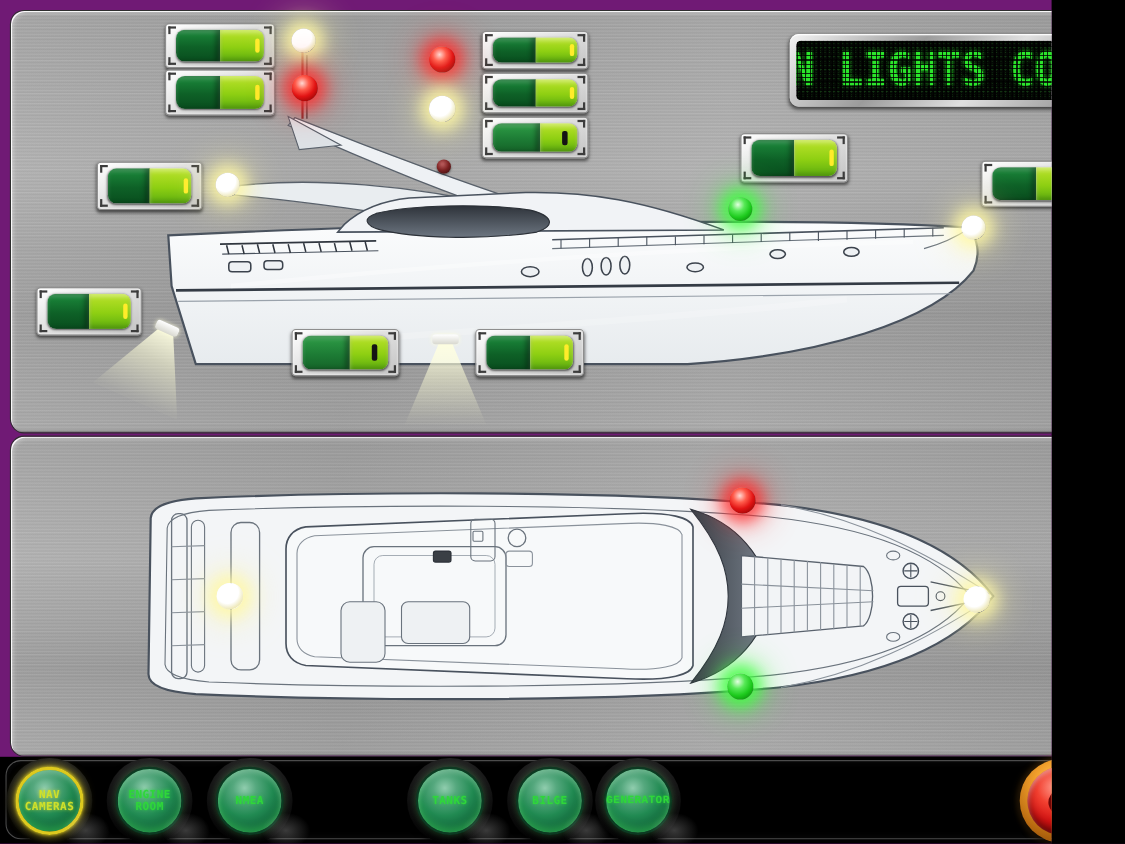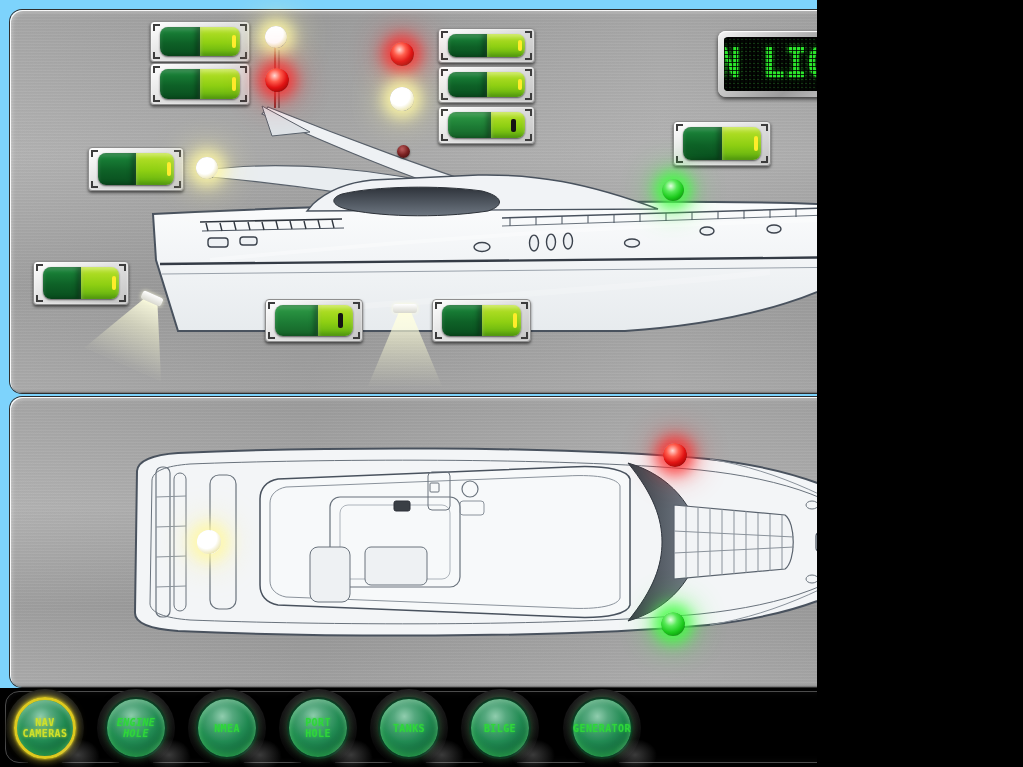--- a/index.html
+++ b/index.html
@@ -1,16 +1,16 @@
 <!DOCTYPE html>
 <html><head>
 <meta charset="utf-8">
 <style>
   html,body{margin:0;padding:0;background:#000;}
-  #stage{position:relative;width:817px;height:767px;background:#7dd3fc;overflow:hidden;
+  #stage{position:relative;width:956px;height:767px;background:#701a75;overflow:hidden;
          font-family:"DejaVu Sans Mono","Liberation Mono",monospace;}
   
   .metal{position:absolute;left:10px;width:1003px;border-radius:12px;
     background-image:
       repeating-linear-gradient(180deg, rgba(255,255,255,.055) 0px, rgba(130,130,130,.07) 1px, rgba(0,0,0,.05) 2px, rgba(255,255,255,0) 3px),
       linear-gradient(90deg, rgba(255,255,255,.05), rgba(0,0,0,.04) 30%, rgba(255,255,255,.06) 65%, rgba(0,0,0,.05)),
       linear-gradient(180deg,#a3a3a3,#b1b1b1 38%,#9c9c9c 72%,#a9a9a9);
     box-shadow: inset 1px 1px 0 rgba(255,255,255,.9), inset 2px 2px 4px rgba(255,255,255,.35),
                 inset -1px -1px 2px rgba(0,0,0,.4), 0 0 0 1px #2e2e2e;}
   #panel-side{top:10px;height:383px;}
@@ -348,49 +348,43 @@
     <div class="light lit-red" style="left: 663px; top: 443px; width: 24px; height: 24px;"></div>
     <div class="light lit-green" style="left: 661px; top: 612px; width: 24px; height: 24px;"></div>
     <div class="light lit-white" style="left: 197px; top: 530px; width: 24px; height: 24px;"></div>
     <div class="light lit-white" style="left: 876px; top: 533px; width: 24px; height: 24px;"></div>
     <div class="btn active" style="left: 6px;">
       <div class="dome">
         <span class="btn-label l1">NAV</span>
         <span class="btn-label l2">CAMERAS</span>
       </div>
     </div>
-    <div class="btn" style="left: 97px; font-style: italic;">
+    <div class="btn" style="left: 97px;">
       <div class="dome">
         <span class="btn-label l1">ENGINE</span>
-        <span class="btn-label l2">HOLE</span>
+        <span class="btn-label l2">ROOM</span>
       </div>
     </div>
     <div class="btn" style="left: 188px;">
       <div class="dome">
         <span class="btn-label l1">NMEA</span>
 
       </div>
     </div>
-    <div class="btn" style="left: 279px;">
-      <div class="dome">
-        <span class="btn-label l1">PORT</span>
-        <span class="btn-label l2">HOLE</span>
-      </div>
-    </div>
     <div class="btn" style="left: 461px;">
       <div class="dome">
         <span class="btn-label l1">BILGE</span>
 
       </div>
     </div>
     <div class="btn" style="left: 370px;">
       <div class="dome">
         <span class="btn-label l1">TANKS</span>
 
       </div>
     </div>
-    <div class="btn" style="left: 563px;">
+    <div class="btn" style="left: 541px; font-family: Liberation Mono, monospace;">
       <div class="dome">
         <span class="btn-label l1">GENERATOR</span>
 
       </div>
     </div>
   </div>
 
 </body></html>

